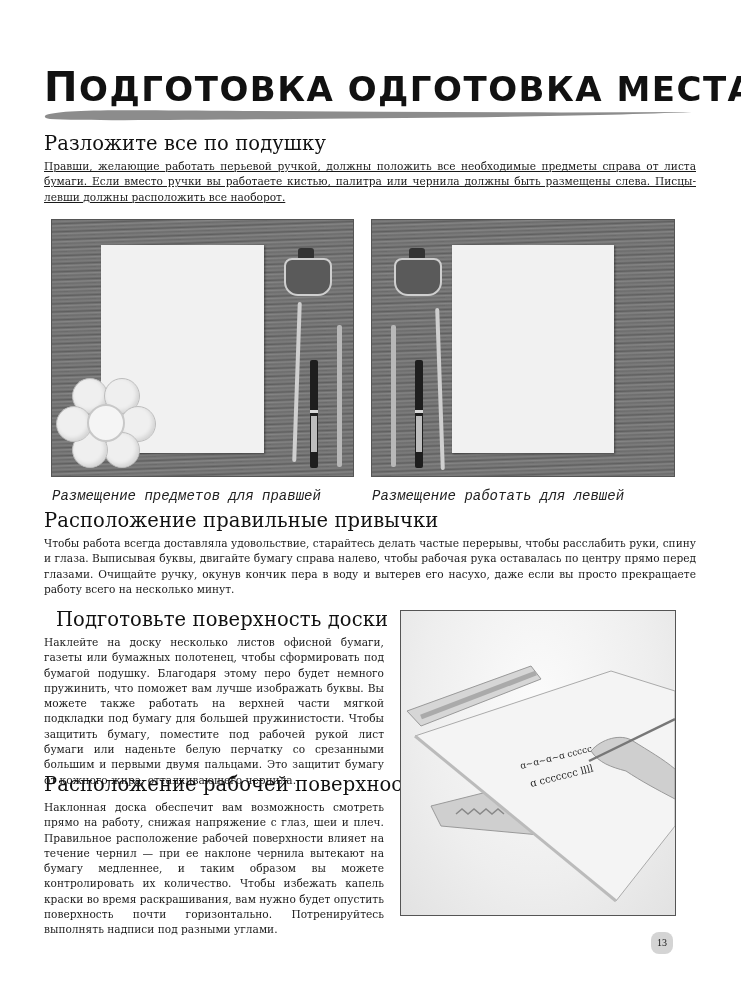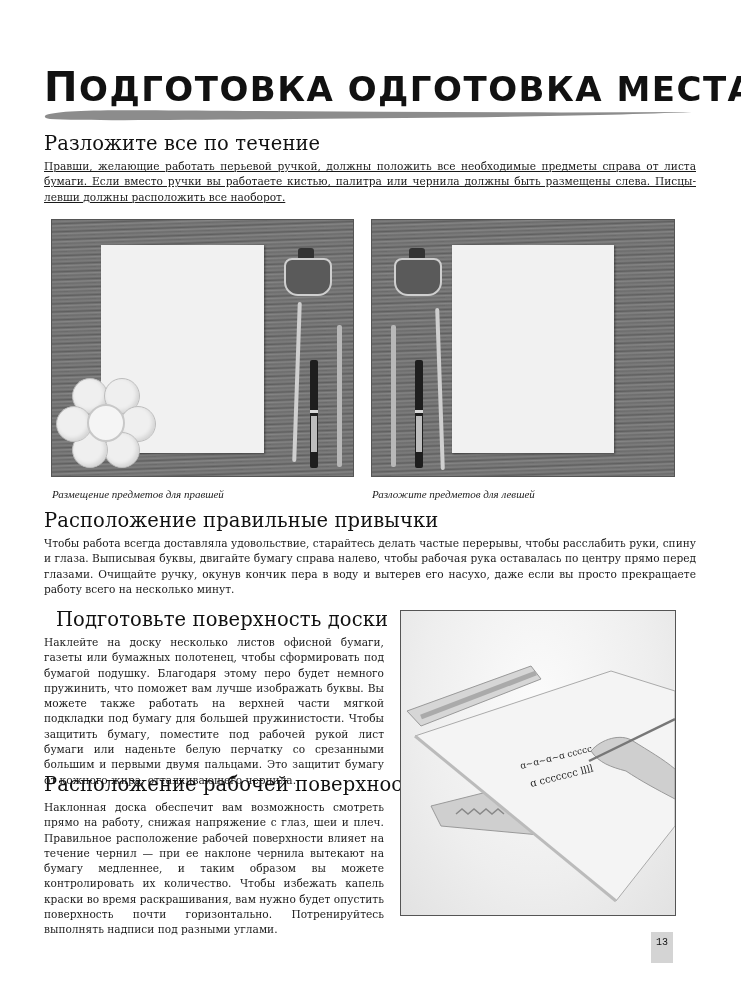--- a/index.html
+++ b/index.html
@@ -2,44 +2,44 @@
 <html><head>
 <meta charset="utf-8">
 <style>
   html, body { margin:0; padding:0; background:#ffffff; }
   body { width:741px; height:1000px; position:relative; overflow:hidden; color:#111; font-family:"DejaVu Serif", "Liberation Serif", serif; }
   .page-title { position:absolute; left:44px; top:64px; font-family:"DejaVu Sans", "Liberation Sans", sans-serif; font-weight:bold; font-size:34px; letter-spacing:1.5px; color:#111; white-space:nowrap; }
   .page-title .cap { font-size:40px; }
   .brush { position:absolute; left:44px; top:108px; width:650px; height:14px; }
   h2 { position:absolute; margin:0; font-family:"DejaVu Serif", "Liberation Serif", serif; font-weight:normal; font-size:19.5px; color:#111; white-space:nowrap; letter-spacing:0.1px; }
   p.body { position:absolute; margin:0; font-size:10.6px; line-height:15.3px; text-align:justify; color:#1a1a1a; }
-  .caption { position:absolute; margin:0; font-style:italic; font-size:11px; color:#222; font-family:Liberation Serif, serif; }
+  .caption { position:absolute; margin:0; font-style:italic; font-size:14px; color:#222; font-family:Liberation Mono, monospace; }
   .photo { position:absolute; border:1px solid #555; overflow:hidden; }
   .wood { background: repeating-linear-gradient(178deg, #6e6e6e 0px, #7d7d7d 2px, #5f5f5f 4px, #858585 6px, #6a6a6a 8px); }
   .sheet { position:absolute; background:#f1f1f1; box-shadow: 1px 1px 2px rgba(0,0,0,0.4); }
   .inkwell-cap { position:absolute; background:#333; border-radius:3px; }
   .inkwell { position:absolute; background:#5a5a5a; border:2px solid #cfcfcf; border-radius:8px 8px 14px 14px; }
   .stick { position:absolute; border-radius:2px; }
   .pen-body { position:absolute; background:#1e1e1e; border-radius:2px; }
   .pen-band { position:absolute; background:#d8d8d8; }
   .petal { position:absolute; width:34px; height:34px; border-radius:50%; background:#efefef; border:1px solid #bdbdbd; box-shadow: inset -2px -2px 4px rgba(0,0,0,0.12); }
   .petal-center { position:absolute; width:34px; height:34px; border-radius:50%; background:#f5f5f5; border:2px solid #c8c8c8; }
   .easel-photo { background: radial-gradient(ellipse at 50% 30%, #fbfbfb 0%, #eeeeee 60%, #e2e2e2 100%); }
-  .page-num { position:absolute; left:651px; top:932px; width:22px; height:31px; background:#d4d4d4; font-family:Liberation Mono, monospace; font-size:10px; text-align:center; line-height:22px; color:#111; }
+  .page-num { position:absolute; left:651px; top:932px; width:22px; height:22px; background:#d4d4d4; font-family:Liberation Serif, serif; font-size:10px; text-align:center; line-height:22px; color:#111;border-radius:8px; }
 </style>
 </head>
 <body>
 
 <div class="page-title"><span class="cap">П</span><span>ОДГОТОВКА ОДГОТОВКА МЕСТА</span></div>
 
 <svg class="brush" viewBox="0 0 650 14" preserveAspectRatio="none">
   <path d="M2,7 C20,1 80,2 200,3 C350,4 500,5 648,4 C560,8 400,10 250,11 C140,12 40,13 6,11 C0,10 0,8 2,7 Z" fill="#8c8c8c"></path>
 </svg>
 
-<h2 style="left:44px; top:132px;">Разложите все по течение</h2>
+<h2 style="left:44px; top:132px;">Разложите все по подушку</h2>
 <p class="body" style="left:44px; top:159px; width:652px;text-decoration:underline;">Правши, желающие работать перьевой ручкой, должны положить все необходимые предметы справа от листа бумаги. Если вместо ручки вы работаете кистью, палитра или чернила должны быть размещены слева. Писцы-левши должны расположить все наоборот.</p>
 
 <div class="photo wood" style="left:51px; top:219px; width:301px; height:256px;">
   <div class="sheet" style="left:49px; top:25px; width:163px; height:208px;"></div>
   <div class="inkwell-cap" style="left:246px; top:28px; width:16px; height:12px;"></div>
   <div class="inkwell" style="left:232px; top:38px; width:44px; height:34px;"></div>
   <div class="stick" style="left:243px; top:82px; width:4px; height:160px; background:#cfcfcf; transform:rotate(2deg);"></div>
   <div class="pen-body" style="left:258px; top:140px; width:8px; height:108px;"></div>
   <div class="pen-band" style="left:258px; top:190px; width:8px; height:3px;"></div>
   <div class="pen-band" style="left:259px; top:196px; width:6px; height:36px; background:#bdbdbd;"></div>
@@ -58,21 +58,21 @@
 <div class="photo wood" style="left:371px; top:219px; width:302px; height:256px;">
   <div class="sheet" style="left:80px; top:25px; width:162px; height:208px;"></div>
   <div class="inkwell-cap" style="left:37px; top:28px; width:16px; height:12px;"></div>
   <div class="inkwell" style="left:22px; top:38px; width:44px; height:34px;"></div>
   <div class="stick" style="left:19px; top:105px; width:5px; height:142px; background:#b8b8b8;"></div>
   <div class="pen-body" style="left:43px; top:140px; width:8px; height:108px;"></div>
   <div class="pen-band" style="left:43px; top:190px; width:8px; height:3px;"></div>
   <div class="pen-band" style="left:44px; top:196px; width:6px; height:36px; background:#bdbdbd;"></div>
   <div class="stick" style="left:66px; top:88px; width:4px; height:162px; background:#cfcfcf; transform:rotate(-2deg);"></div>
 </div>
-<p class="caption" style="left:372px; top:488px;">Разложите предметов для левшей</p>
+<p class="caption" style="left:372px; top:488px;">Размещение работать для левшей</p>
 
 <h2 style="left:44px; top:509px;">Расположение правильные привычки</h2>
 <p class="body" style="left:44px; top:536px; width:652px;">Чтобы работа всегда доставляла удовольствие, старайтесь делать частые перерывы, чтобы расслабить руки, спину и глаза. Выписывая буквы, двигайте бумагу справа налево, чтобы рабочая рука оставалась по центру прямо перед глазами. Очищайте ручку, окунув кончик пера в воду и вытерев его насухо, даже если вы просто прекращаете работу всего на несколько минут.</p>
 
 <h2 style="left:56px; top:608px;">Подготовьте поверхность доски</h2>
 <p class="body" style="left:44px; top:635px; width:340px;">Наклейте на доску несколько листов офисной бумаги, газеты или бумажных полотенец, чтобы сформировать под бумагой подушку. Благодаря этому перо будет немного пружинить, что поможет вам лучше изображать буквы. Вы можете также работать на верхней части мягкой подкладки под бумагу для большей пружинистости. Чтобы защитить бумагу, поместите под рабочей рукой лист бумаги или наденьте белую перчатку со срезанными большим и первыми двумя пальцами. Это защитит бумагу от кожного жира, отталкивающего чернила.</p>
 
 <h2 style="left:44px; top:773px;">Расположение рабочей поверхности</h2>
 <p class="body" style="left:44px; top:800px; width:340px;">Наклонная доска обеспечит вам возможность смотреть прямо на работу, снижая напряжение с глаз, шеи и плеч. Правильное расположение рабочей поверхности влияет на течение чернил — при ее наклоне чернила вытекают на бумагу медленнее, и таким образом вы можете контролировать их количество. Чтобы избежать капель краски во время раскрашивания, вам нужно будет опустить поверхность почти горизонтально. Потренируйтесь выполнять надписи под разными углами.</p>
 

